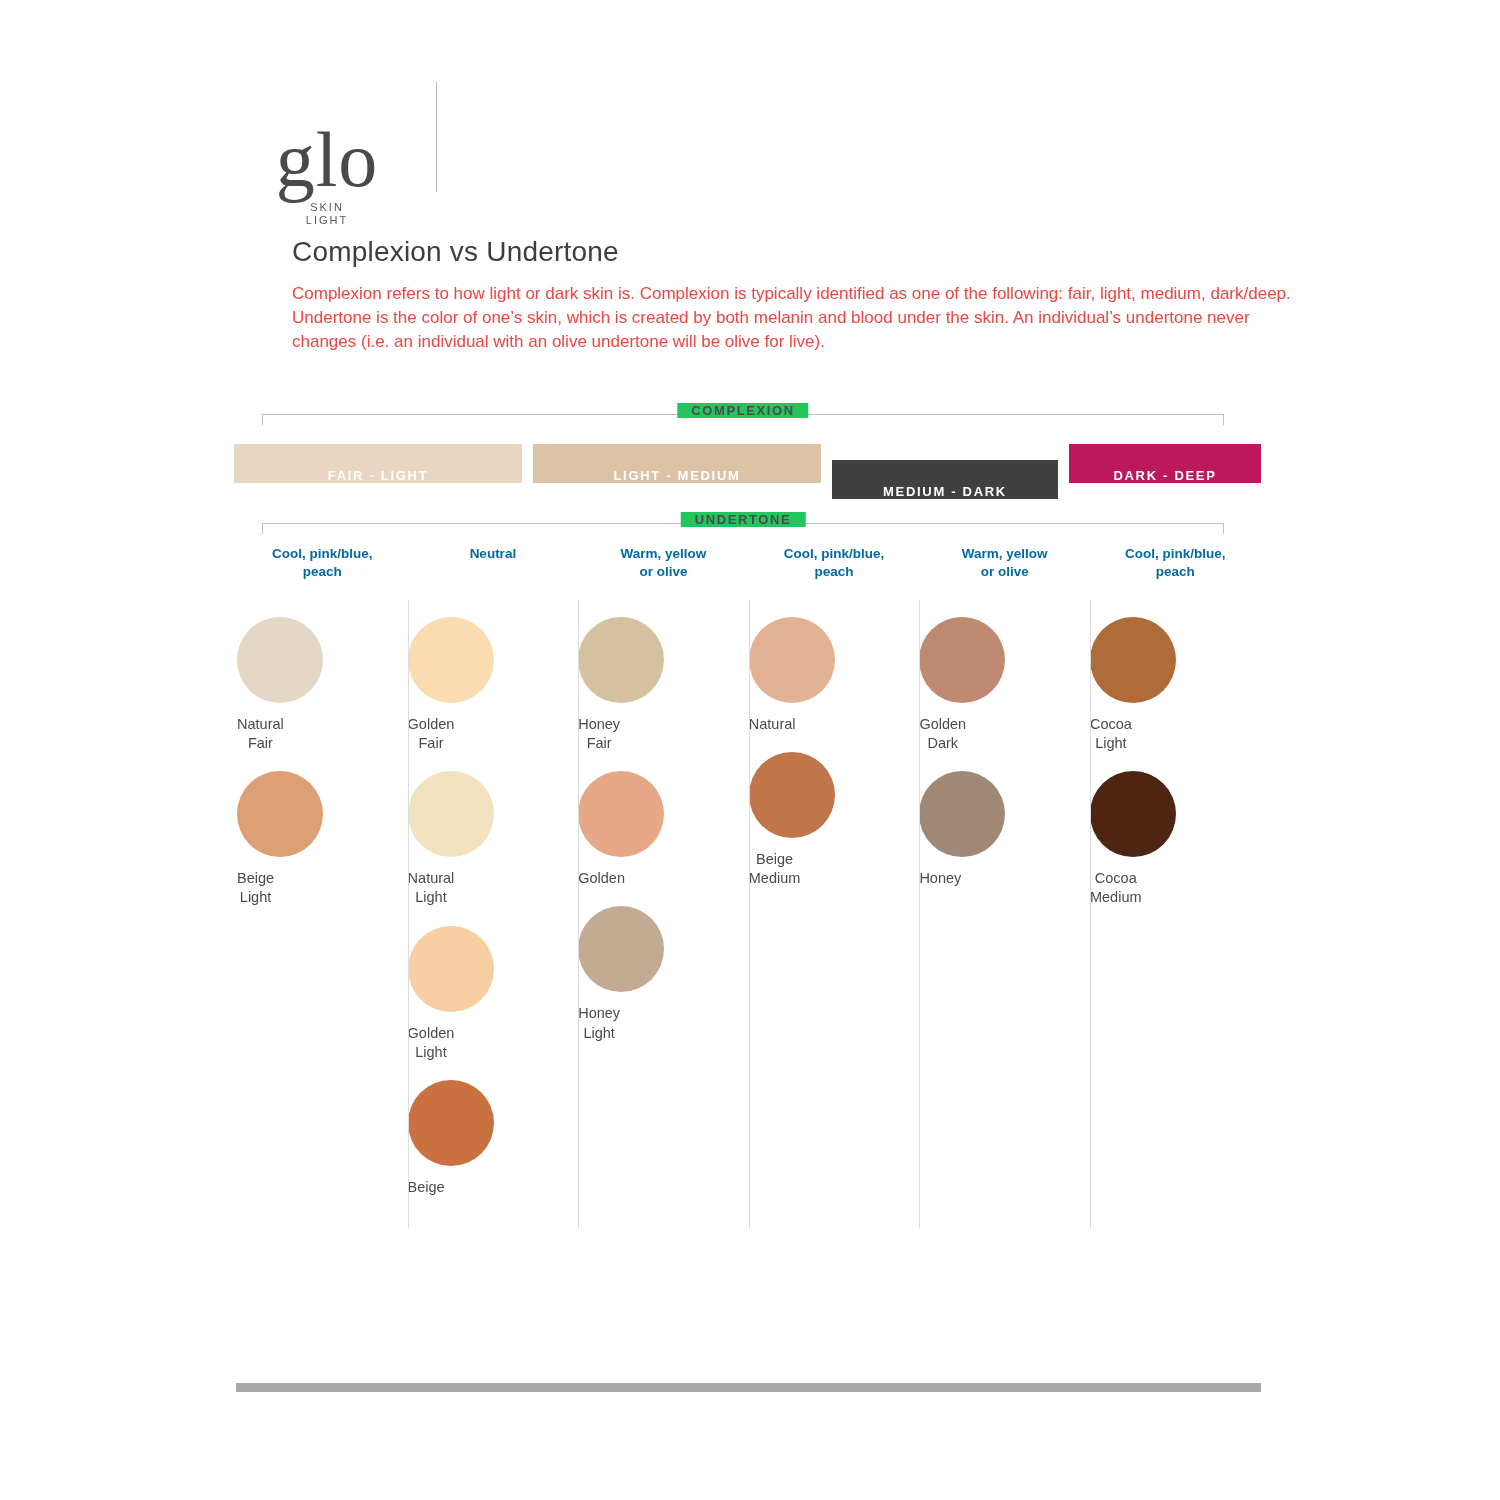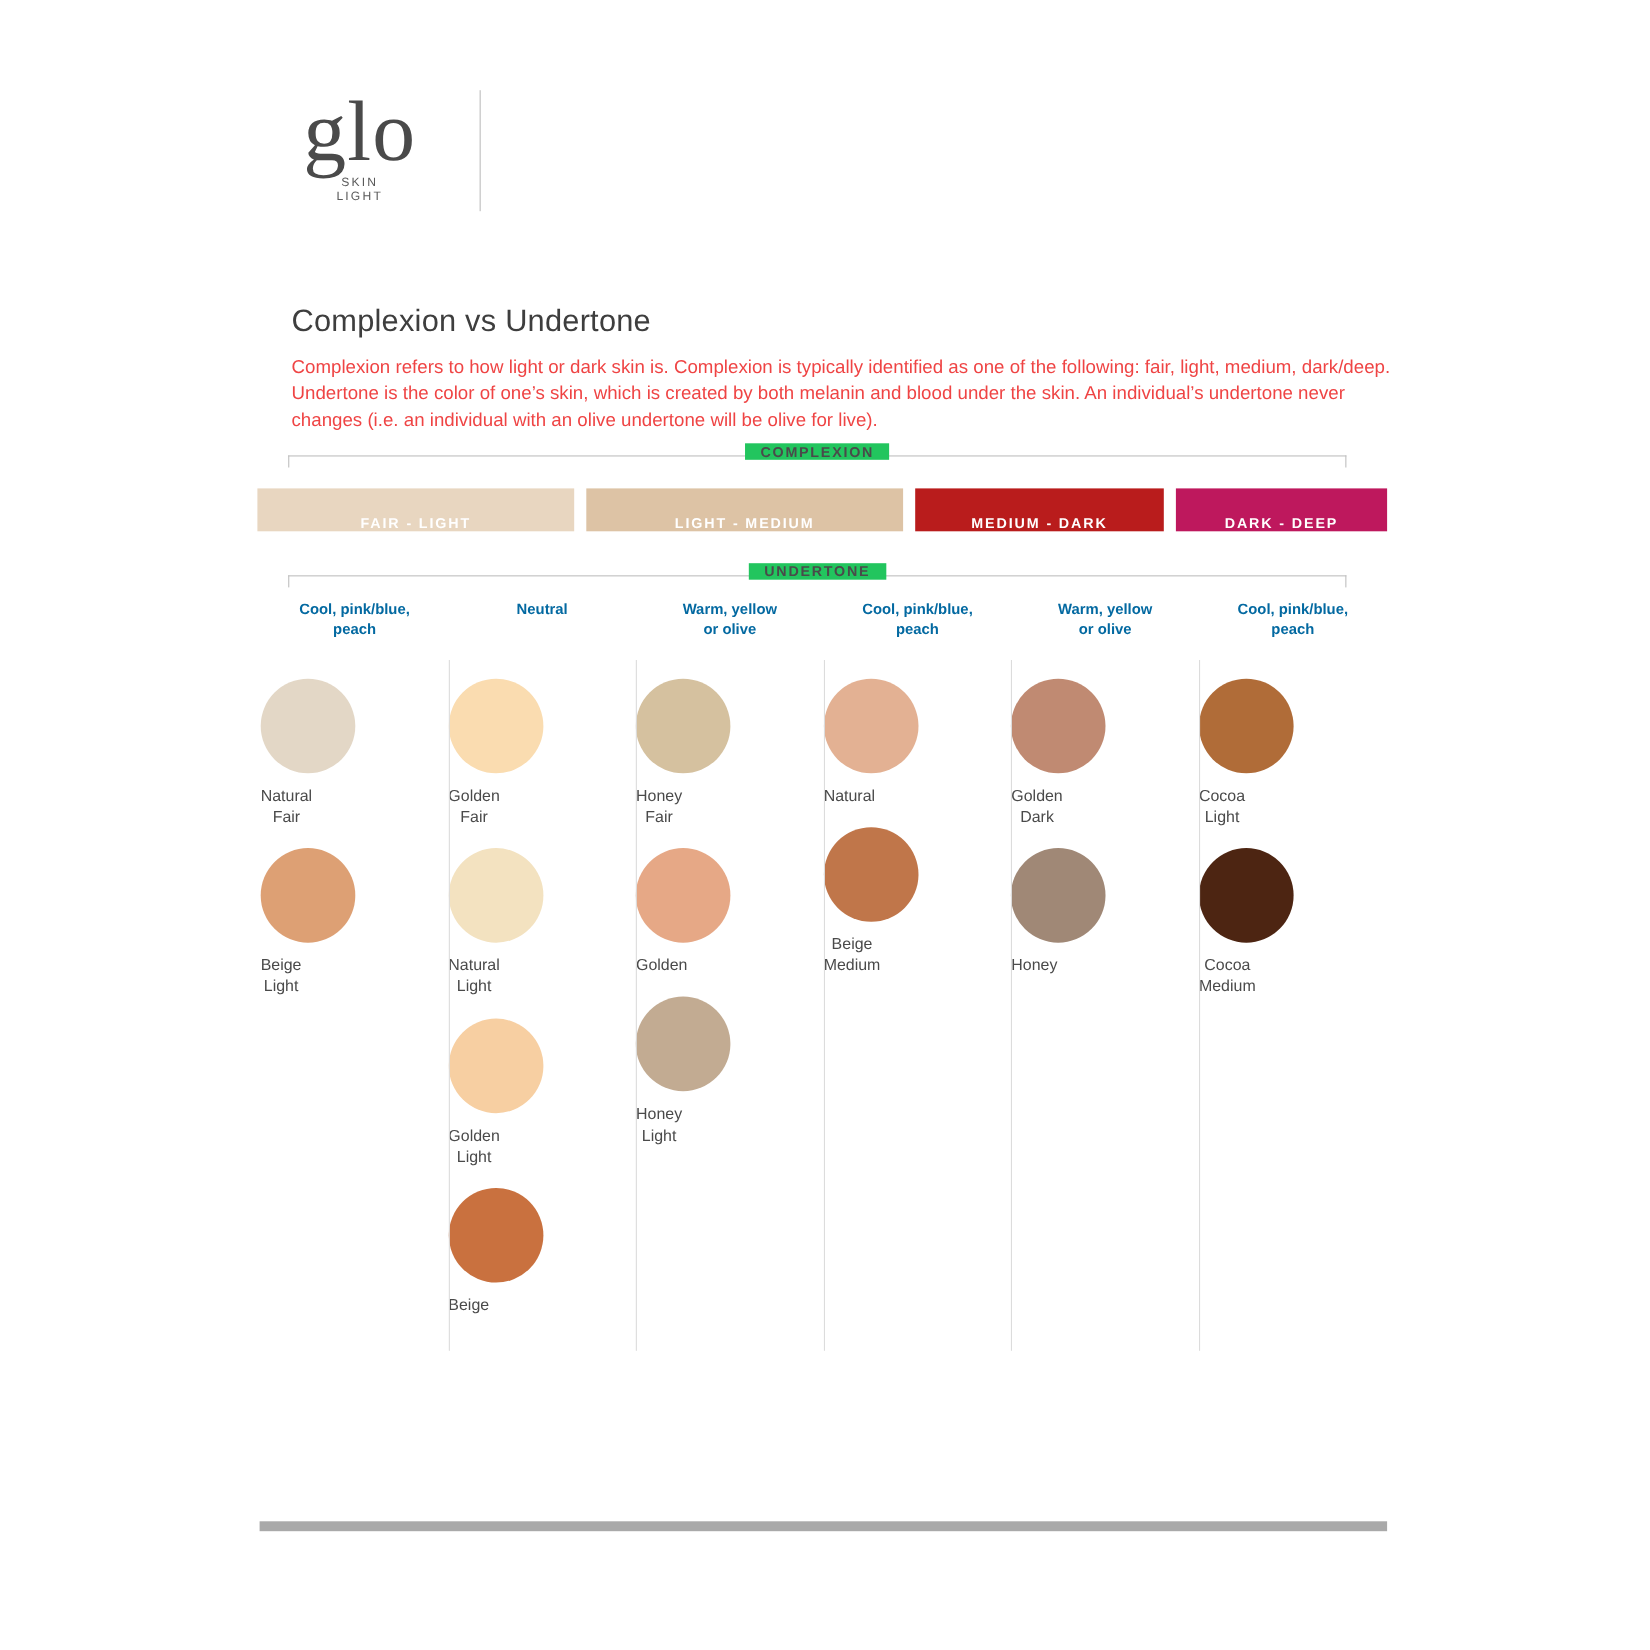--- a/index.html
+++ b/index.html
@@ -35,20 +35,21 @@
     text-align: center;
     padding-top: 4px;
   }
   .logo-word {
     font-family: "Liberation Serif", serif;
     font-size: 78px;
     line-height: 0.95;
     letter-spacing: 1px;
     color: #4a4a4a;
     font-weight: 400;
+    margin-top: 41px;
   }
   .logo-sub1 {
     font-size: 11px;
     letter-spacing: 2px;
     color: #5a5a5a;
     margin-top: 4px;
   }
   .logo-sub2 {
     font-size: 11px;
     letter-spacing: 2px;
@@ -68,24 +69,23 @@
     font-size: 33px;
     letter-spacing: 2.2px;
     color: #3e3e3e;
     line-height: 1.38;
     font-weight: 400;
   }
 
   
   .intro {
     position: absolute;
-    left: 265px;
+    left: 292px;
     top: 236px;
     width: 1025px;
-    margin-top: 40px;
   }
   .intro-heading {
     font-size: 28px;
     color: #3e3e3e;
     font-weight: 400;
     margin: 0 0 14px 0;
     letter-spacing: 0.2px;
   }
   .intro-body {
     font-size: 17px;
@@ -244,21 +244,21 @@
     <div class="bk-label">COMPLEXION</div>
   </div>
 
   <div class="complexion-bars">
       <div class="cx-bar" style="background: rgb(232, 214, 192); width: 288px;">
         <span>FAIR - LIGHT</span>
       </div>
       <div class="cx-bar" style="background: rgb(221, 195, 165); width: 288px;">
         <span>LIGHT - MEDIUM</span>
       </div>
-      <div class="cx-bar" style="background: #b91c1c; width: 226px;">
+      <div class="cx-bar" style="background: #404040; width: 226px; margin-top: 16px;">
         <span>MEDIUM - DARK</span>
       </div>
       <div class="cx-bar" style="background: #be185d; width: 192px;">
         <span>DARK - DEEP</span>
       </div>
     </div>
 
   <div class="bracket-row" id="undertone-bracket">
     <div class="bk-line"></div>
     <div class="bk-tick left"></div>

